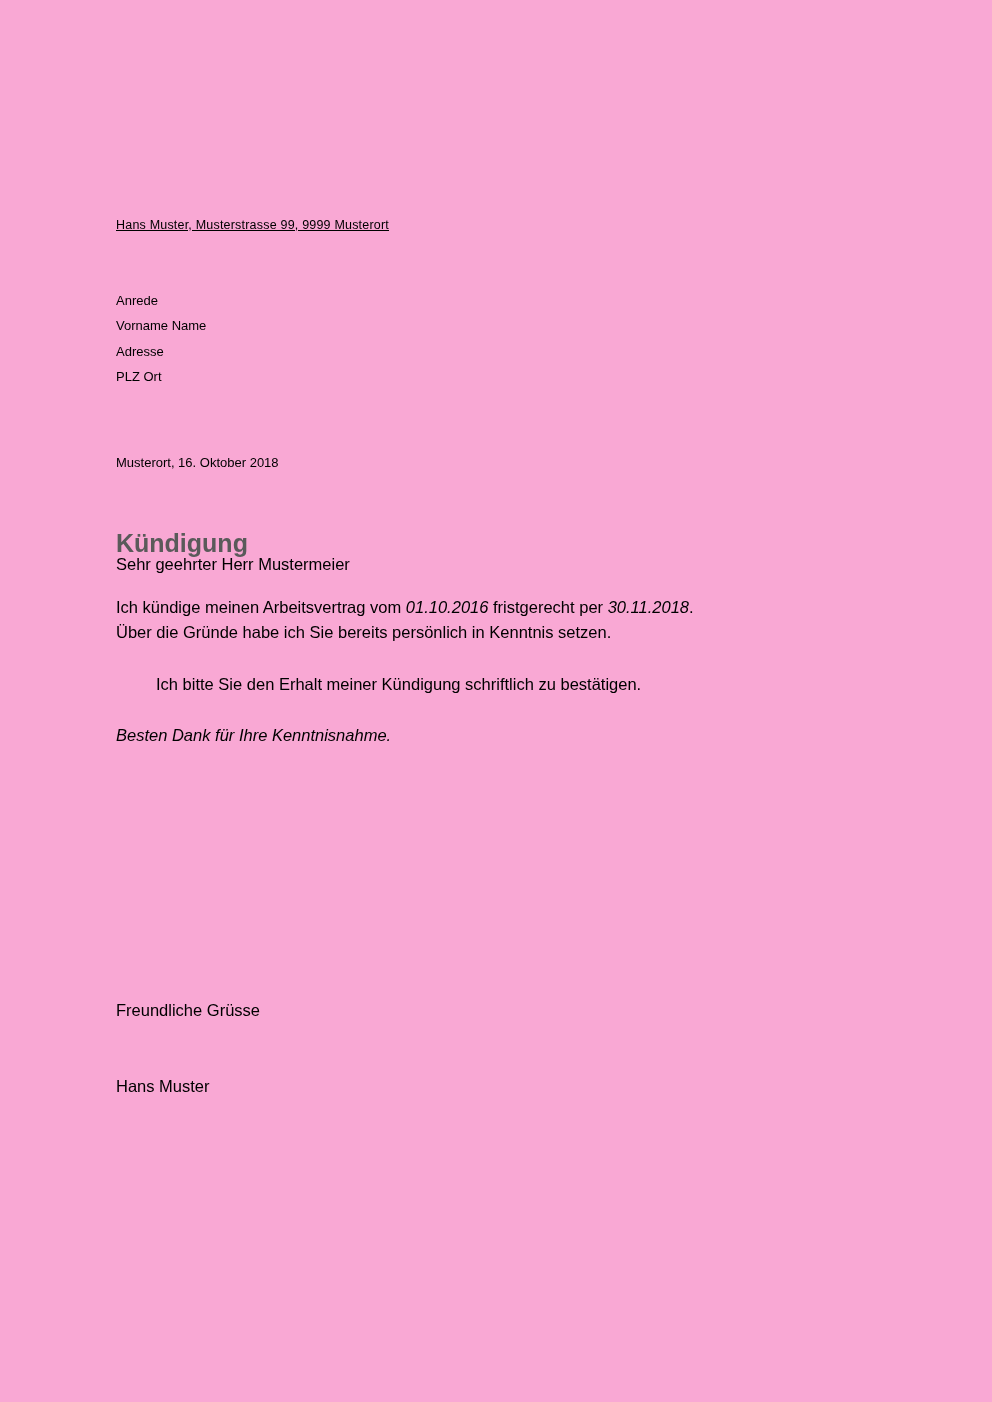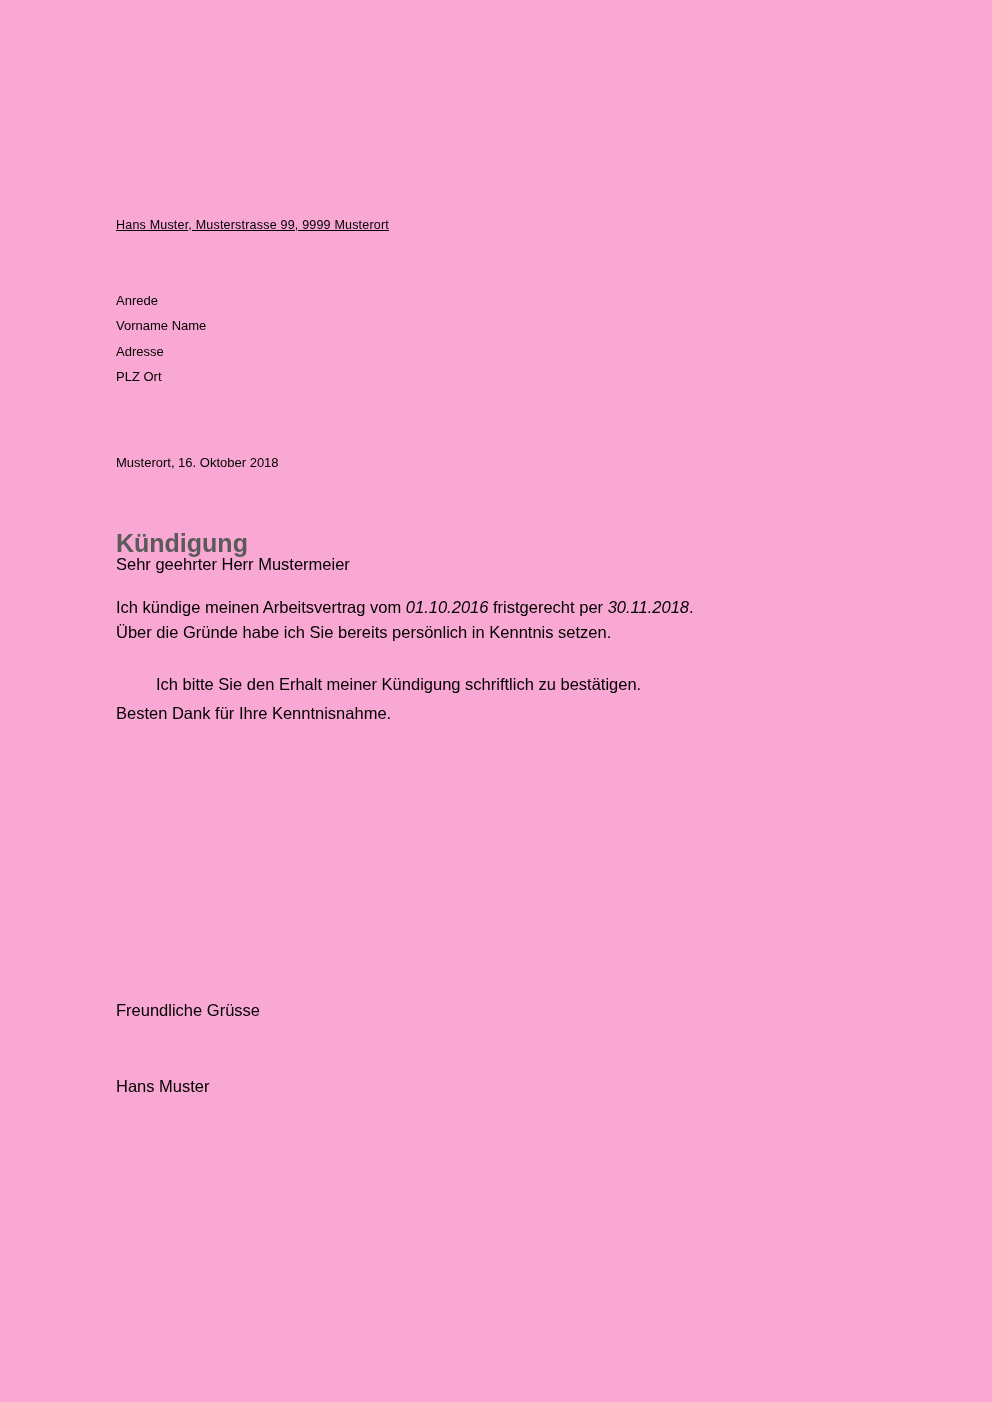--- a/index.html
+++ b/index.html
@@ -49,21 +49,21 @@
     white-space: nowrap;
     text-align: right;
   }
   .body-paragraph {
     font-size: 16.5px;
     line-height: 25.4px;
     width: 720px;
   }
   .p1 { top: 595px; }
   .p2 { top: 672px; margin-left: 40px; }
-  .p3 { top: 701px; }
+  .p3 { top: 723px; font-style: italic; }
   .closing { top: 1001px; font-size: 16.5px; white-space: nowrap; }
   .signature { top: 1077px; font-size: 16.5px; white-space: nowrap; }
   em { font-style: italic; }
 </style>
 </head>
 <body>
 
 <div class="page">
 
   <div class="abs sender-line">Hans Muster, Musterstrasse 99, 9999 Musterort</div>

